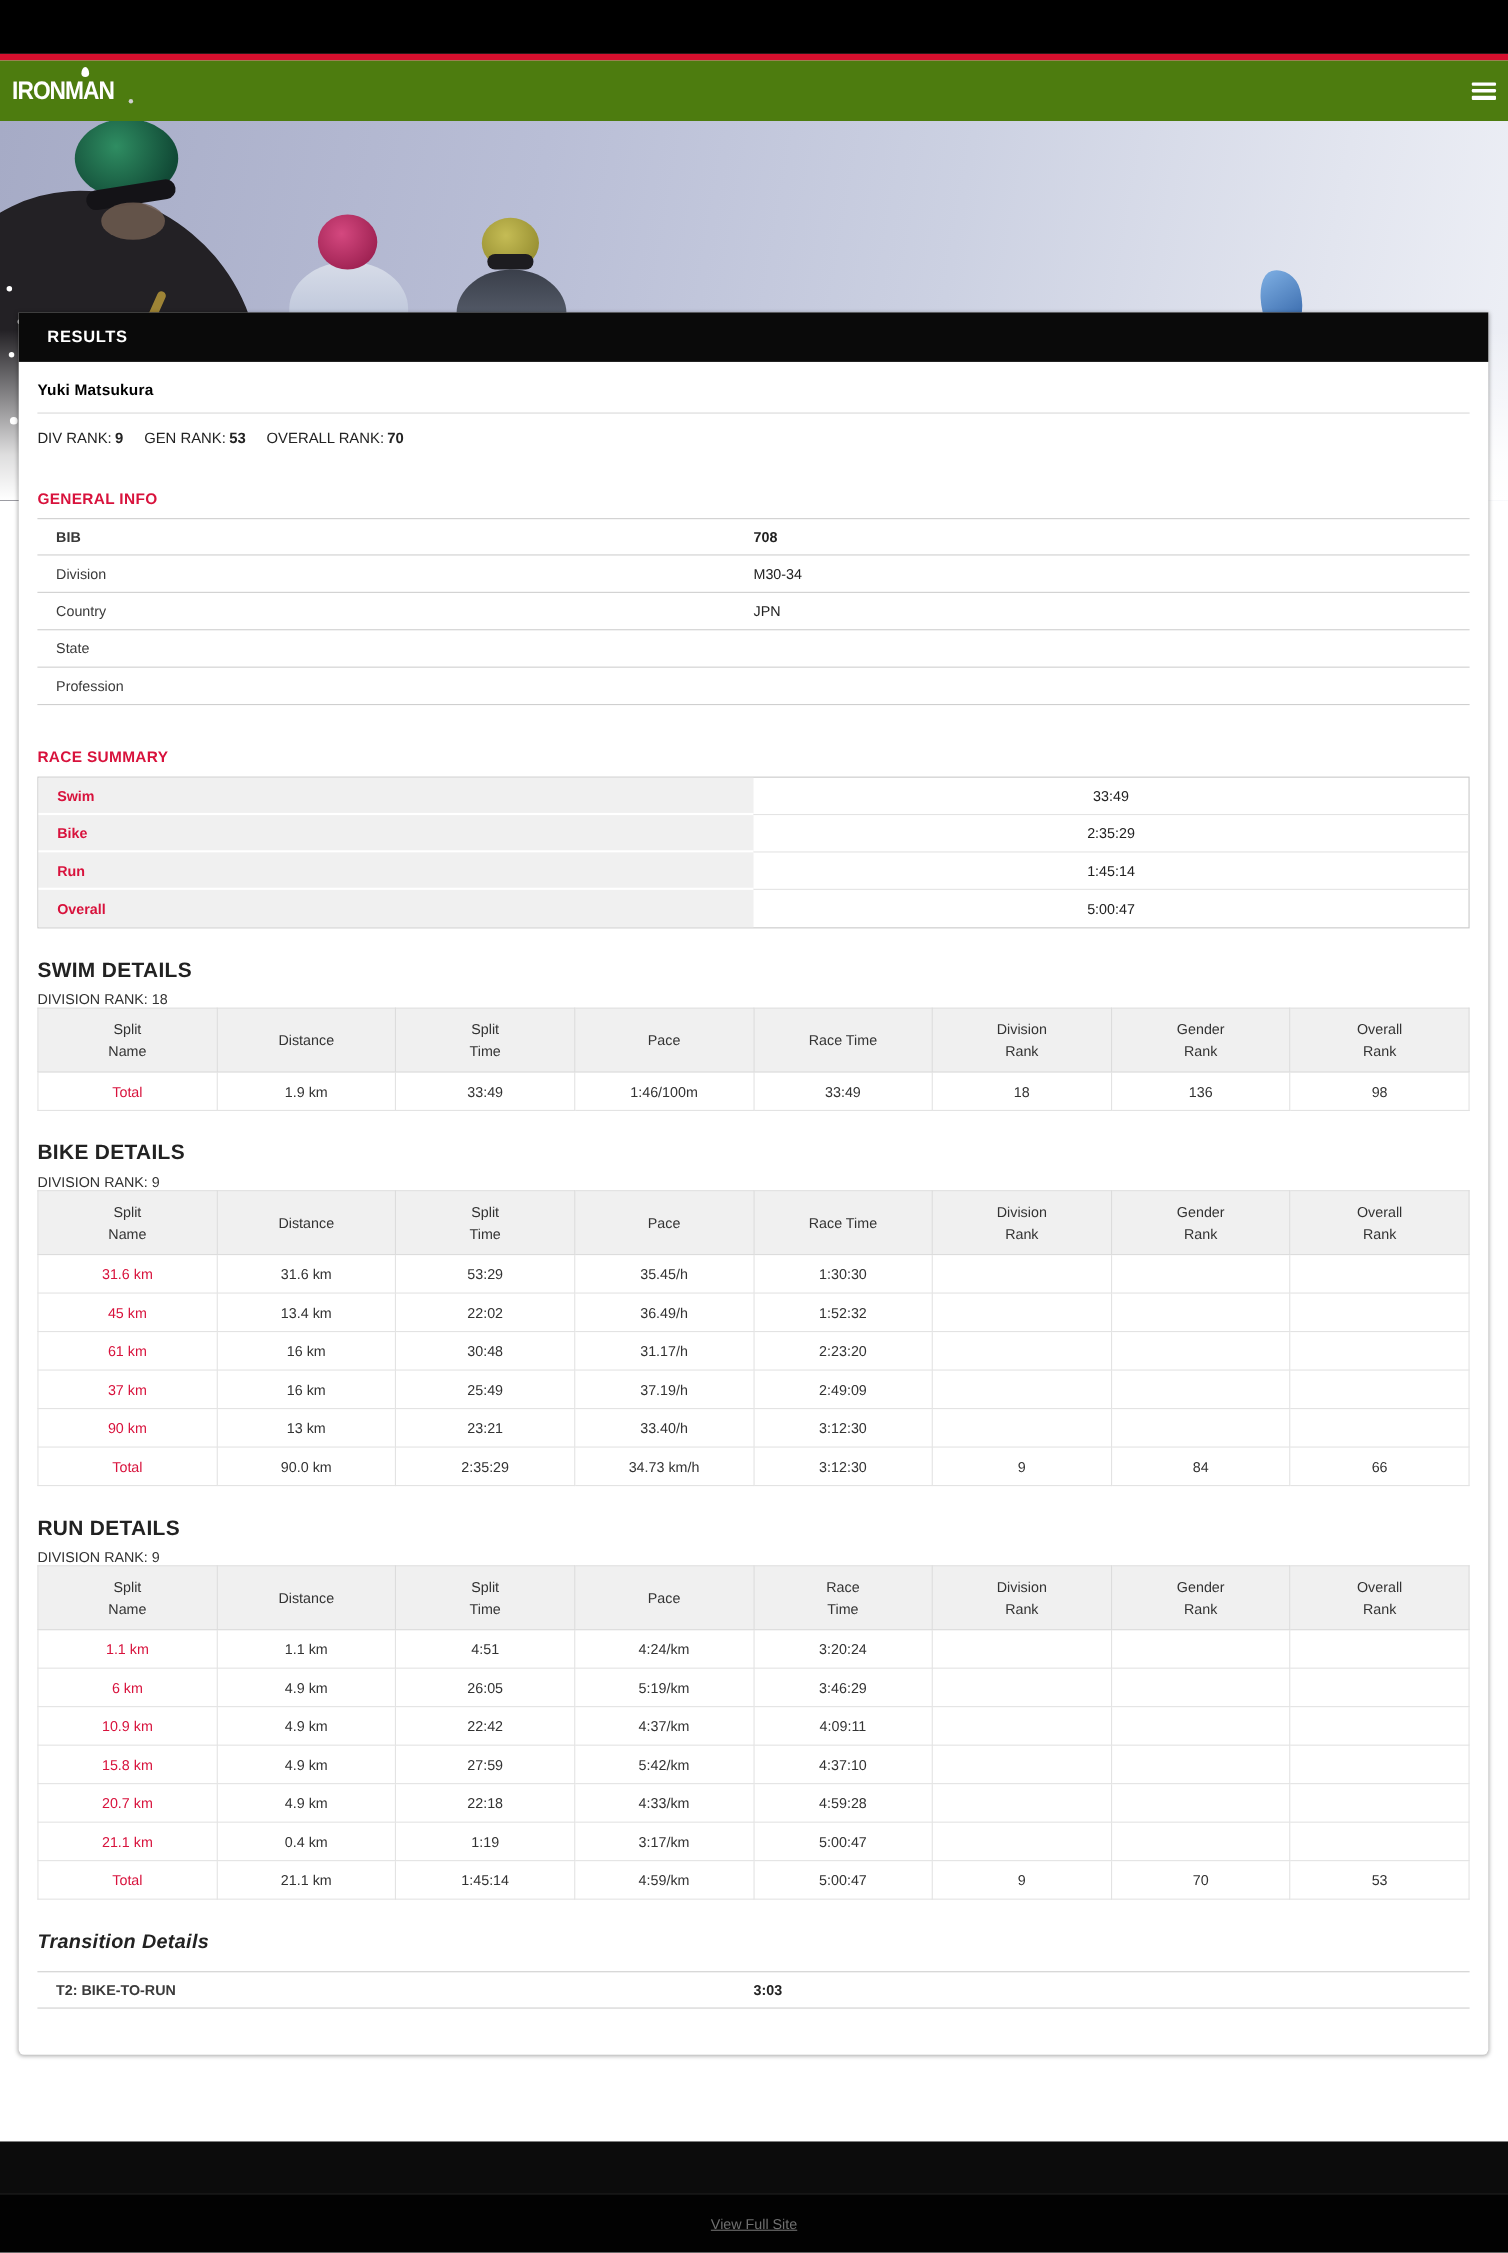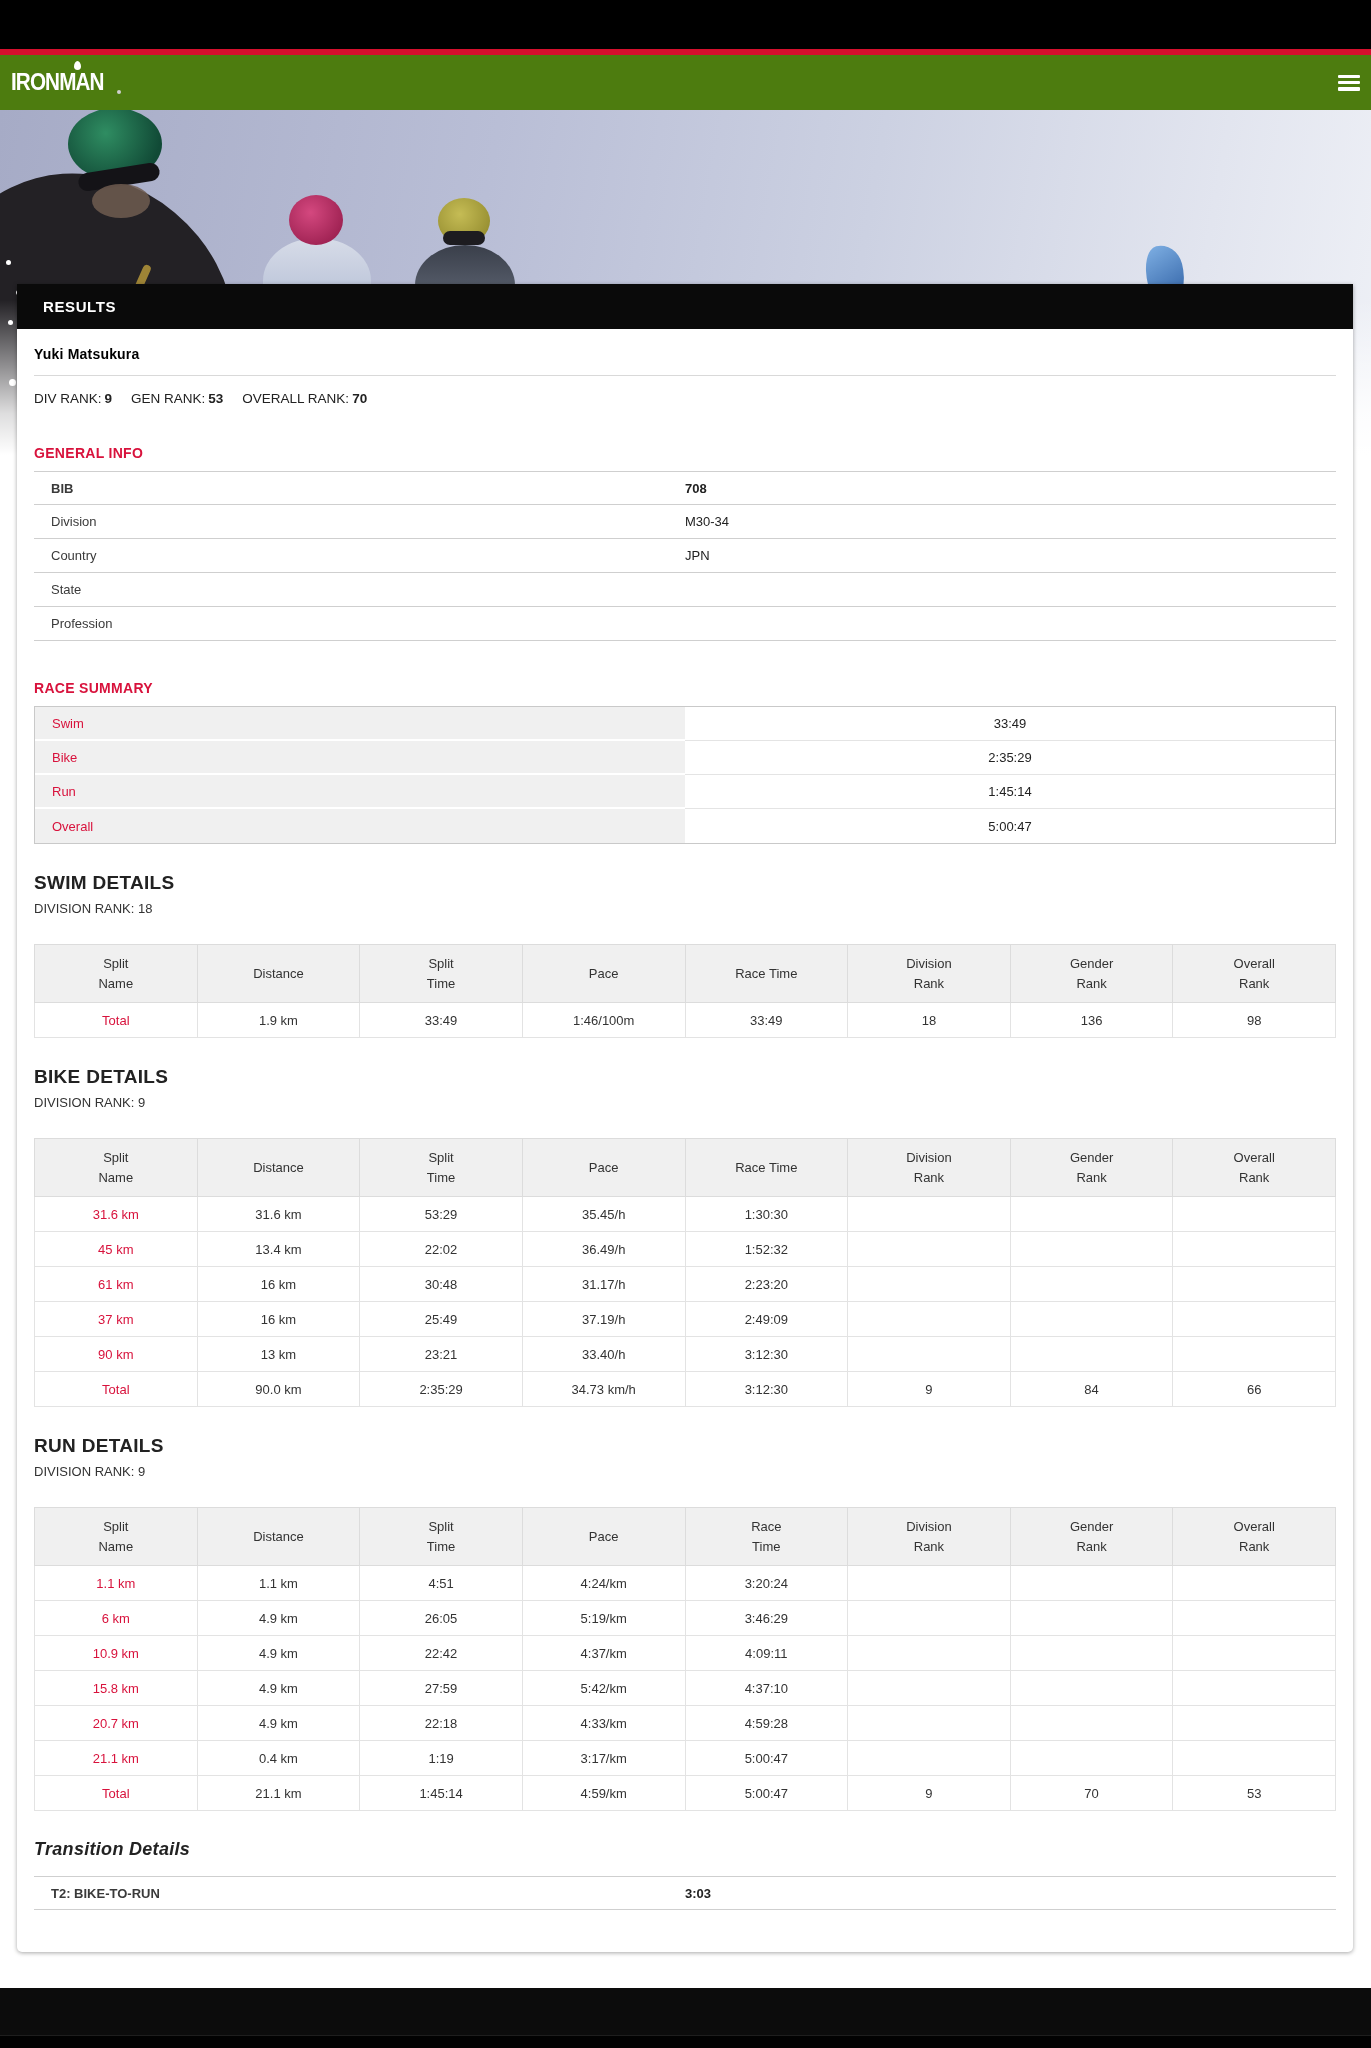--- a/index.html
+++ b/index.html
@@ -96,34 +96,34 @@
     border-bottom:1px solid #cfcfcf; font-size:13px; color:#3a3a3a;
   }
   .kv-row:first-child { border-top:1px solid #cfcfcf;font-weight:bold; }
   .kv-label { width:50%; padding-left:17px; }
   .kv-value { width:50%; color:#222; }
 
   .summary-table { margin-top:10px; border:1px solid #c9c9c9; }
   .sum-row { display:flex; min-height:34px; }
   .sum-label {
     width:50%; background:#f0f0f0; color:#d8123c; font-size:13px;
-    display:flex; align-items:center; padding-left:17px; border-bottom:2px solid #fff;
+    display:flex; align-items:center; padding-left:17px; border-bottom:2px solid #fff;font-weight:bold;
   }
   .sum-row:last-child .sum-label { border-bottom:none; }
   .sum-value {
     width:50%; display:flex; align-items:center; justify-content:center;
     font-size:13px; color:#222; border-bottom:1px solid #e4e4e4;
   }
   .sum-row:last-child .sum-value { border-bottom:none; }
 
   .section-heading { margin-top:28px; font-size:19px; font-weight:700; color:#222; letter-spacing:.3px; }
   .section-heading.mixed { font-size:18px;font-style:italic; }
   .division-rank { margin-top:7px; font-size:13px; color:#333; }
 
-  table.detail { width:100%; margin-top:28px; border-collapse:collapse; table-layout:fixed; }
+  table.detail { width:100%; margin-top:0; border-collapse:collapse; table-layout:fixed; }
   table.detail th {
     background:#f0f0f0; font-weight:400; font-size:13px; color:#333;
     padding:9px 4px; border:1px solid #dcdcdc; white-space:pre-line; line-height:1.5;
     vertical-align:middle;
   }
   table.detail td {
     font-size:13px; color:#333; text-align:center; padding:9.5px 4px;
     border:1px solid #e3e3e3; height:16px;
   }
   table.detail { border:1px solid #c9c9c9; }

